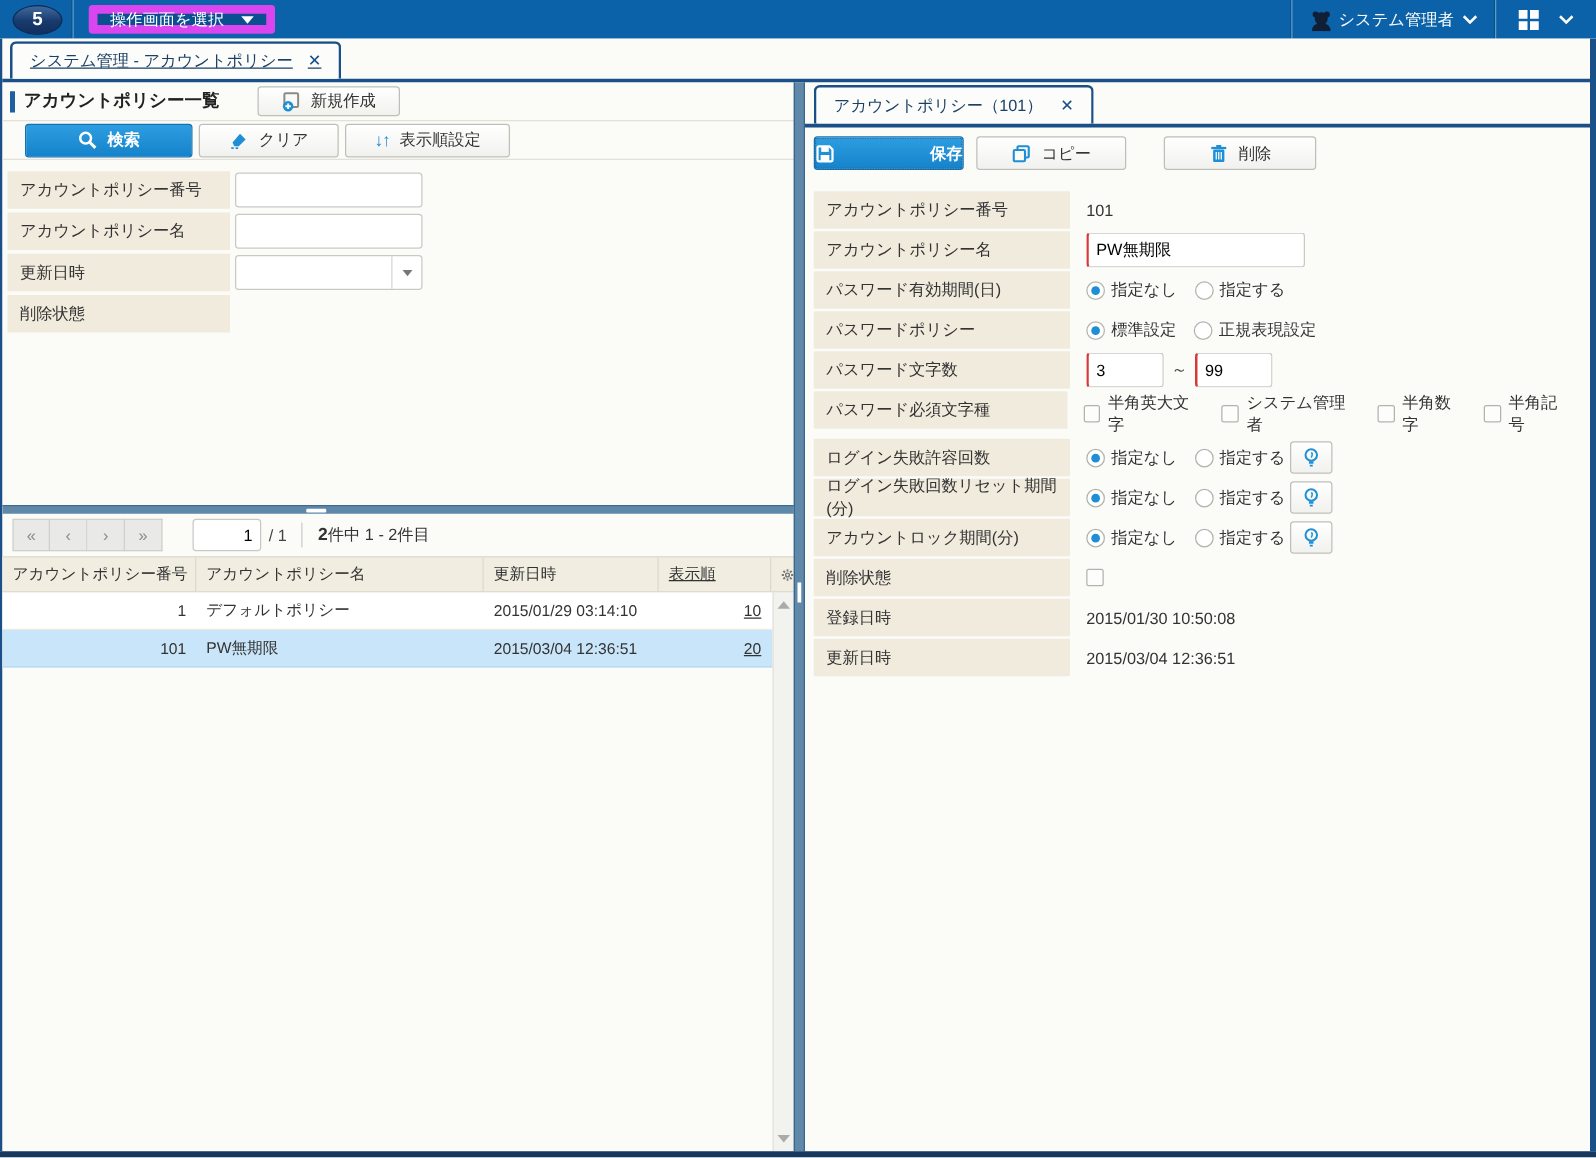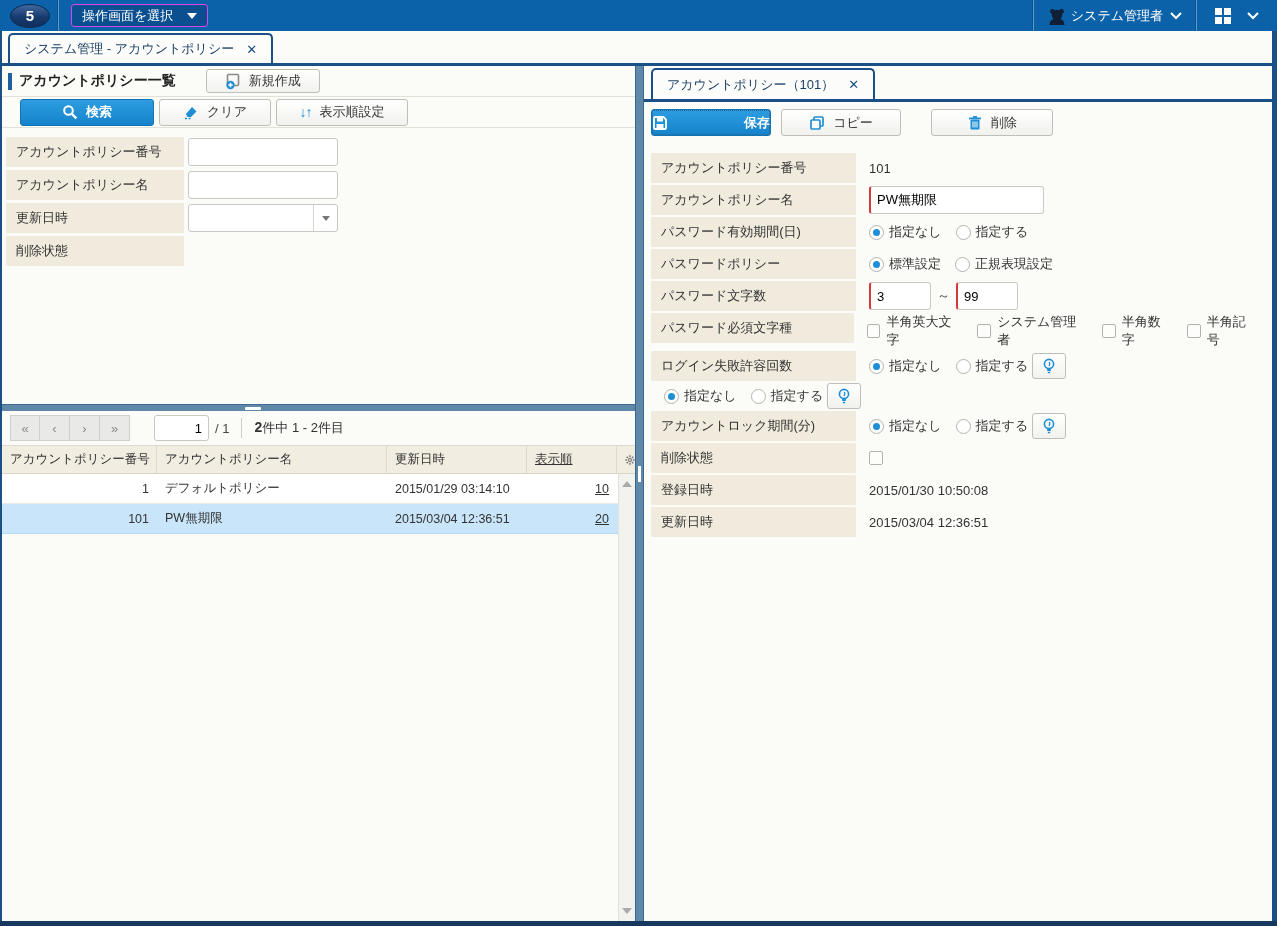--- a/index.html
+++ b/index.html
@@ -3,34 +3,34 @@
 <meta charset="utf-8">
 <style>
   * { margin:0; padding:0; box-sizing:border-box; }
   html,body { width:1277px; height:926px; font-family:"Liberation Sans","DejaVu Sans",sans-serif; background:#fbfbf8; overflow:hidden; }
   .page { position:relative; width:1277px; height:926px; }
 
   
   .topbar { position:absolute; top:0; left:0; width:1277px; height:31px; background:#0b62a8; display:flex; align-items:center; color:#fff; }
   .logo { width:40px; height:24px; margin:0 8px 0 10px; border-radius:50%; background:linear-gradient(#41699f 0%, #173a6d 55%, #112f5c 100%); border:1px solid #0a2d54; display:flex; align-items:center; justify-content:center; font-weight:bold; font-size:15px; }
   .tb-sep { width:1px; height:31px; background:rgba(255,255,255,.35); box-shadow:-1px 0 0 rgba(0,0,0,.15); }
-  .screen-select { margin-left:12px; height:23px; padding:0 10px; background:#0a5091; border:1px solid #d946ef; border-radius:3px; color:#fff; font-size:13px; display:flex; align-items:center; gap:14px; cursor:pointer; }
+  .screen-select { margin-left:12px; height:23px; padding:0 10px; background:#0a5091; border:7px solid #d946ef; border-radius:3px; color:#fff; font-size:13px; display:flex; align-items:center; gap:14px; cursor:pointer; }
   .tb-spacer { flex:1; }
   .chev-down { width:0; height:0; border-left:5px solid transparent; border-right:5px solid transparent; border-top:6px solid #fff; display:inline-block; }
   .user-menu { display:flex; align-items:center; gap:7px; padding:0 14px; height:31px; font-size:13px; cursor:pointer; }
   .apps-menu { display:flex; align-items:center; gap:16px; padding:0 18px; height:31px; cursor:pointer; }
   .grid-icon { display:grid; grid-template-columns:7px 7px; grid-template-rows:7px 7px; gap:2px; }
   .grid-icon i { background:#fff; }
 
   
   .frame { position:absolute; top:31px; left:0; width:1277px; height:890px; border-left:2px solid #1b4f87; border-right:5px solid #1b4f87; background:#fbfbf8; }
   .bottom-strip { position:absolute; left:0; bottom:0; width:1277px; height:5px; background:#17395f; }
 
   .tabrow { height:32px; background:#fbfbf8; display:flex; align-items:flex-end; padding-left:6px; }
-  .main-tab { height:30px; background:#fcfcfa; border:2px solid #1b4f87; border-bottom:none; border-radius:5px 5px 0 0; display:flex; align-items:center; gap:12px; padding:0 14px; font-size:13px; color:#1b4066; cursor:pointer; }
+  .main-tab { height:30px; background:#fcfcfa; border:2px solid #1b4f87; border-bottom:none; border-radius:5px 5px 0 0; display:flex; align-items:center; gap:12px; padding:0 14px; font-size:13px; color:#1b4066; cursor:pointer;text-decoration:underline; }
   .tab-close { color:#1b4f87; font-weight:bold; font-size:13px; cursor:pointer; }
   .navline { height:3px; background:#1b4f87; }
 
   .panels { display:flex; height:855px; }
 
   
   .panel-header { height:31px; display:flex; align-items:center; padding:0 8px 0 6px; border-bottom:1px solid #e2e0d7; }
   .hbar { width:4px; height:17px; background:#1f5fa0; margin-right:7px; }
   .panel-title { font-size:14px; font-weight:bold; color:#222; }
   .btn { display:inline-flex; align-items:center; justify-content:center; gap:8px; background:linear-gradient(#ffffff,#f1f1ee); border:1px solid #bfbfba; border-radius:3px; color:#333; font-size:13px; cursor:pointer; }
@@ -432,20 +432,21 @@
                 <svg width="14" height="17" viewBox="0 0 14 17">
                     <circle cx="7" cy="6" r="4.6" fill="none" stroke="#1e8fd6" stroke-width="1.6"></circle>
                     <path d="M5.2 11 H8.8 V13 H5.2 Z" fill="#1e8fd6"></path>
                     <path d="M5.8 14.5 H8.2" stroke="#1e8fd6" stroke-width="1.4"></path>
                     <path d="M7 4 Q8.6 5 7 8" stroke="#1e8fd6" stroke-width="1.2" fill="none"></path>
                   </svg>
               </button>
             </div>
           </div>
           <div class="d-row">
+            <div class="label-cell">ログイン失敗回数リセット期間(分)</div>
             <div class="ctrl">
               <span class="opt">
                   <span class="radio sel"></span>
                   <span>指定なし</span>
                 </span>
               <span class="opt" style="margin-right:0">
                   <span class="radio"></span>
                   <span>指定する</span>
                 </span>
               <button class="btn bulb-btn">

